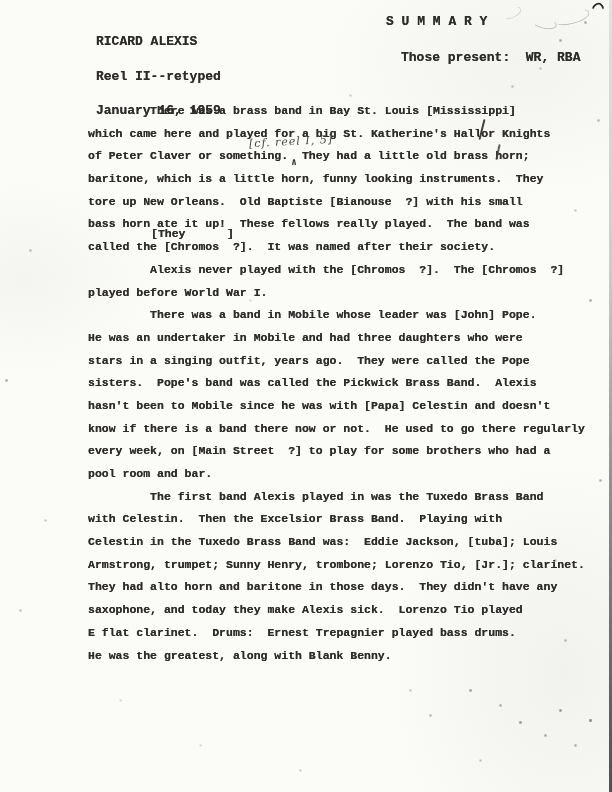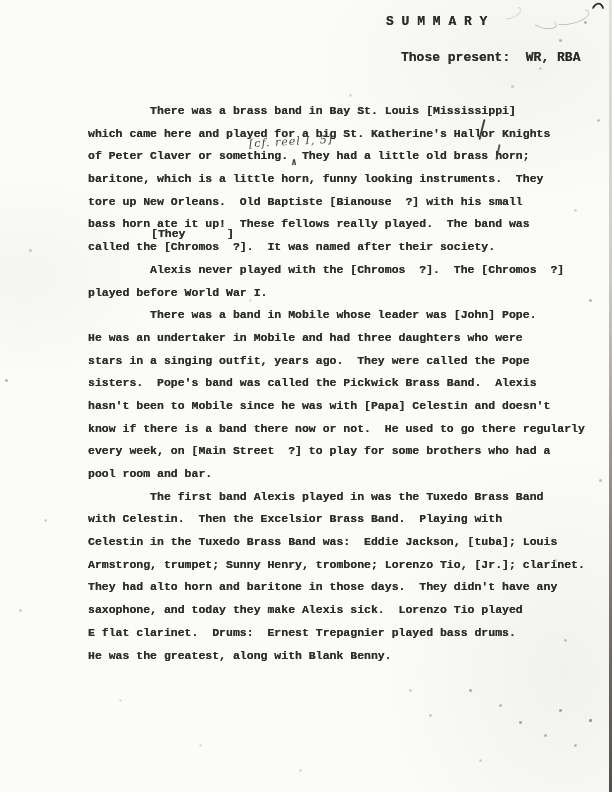--- a/index.html
+++ b/index.html
@@ -93,20 +93,25 @@
       600px 480px 0 0.6px rgba(50,48,46,.4), 565px 640px 0 0.6px rgba(50,48,46,.35),
       350px 95px 0 0.5px rgba(50,48,46,.25), 250px 300px 0 0.5px rgba(50,48,46,.2),
       150px 450px 0 0.5px rgba(50,48,46,.2), 512px 86px 0 0.6px rgba(50,48,46,.3);
   }
 </style>
 </head>
 <body>
 
 <div class="page">
 
+  <div class="typed hdr hdr-left">
+    <div>RICARD ALEXIS</div>
+    <div>Reel II--retyped</div>
+    <div>January 16, 1959</div>
+  </div>
 
   <div class="typed hdr hdr-right-title">S U M M A R Y</div>
   <div class="typed hdr hdr-right-sub">Those present:  WR, RBA</div>
 
   <div class="typed doc-body"><div class="tline">         There was a brass band in Bay St. Louis [Mississippi]</div><div class="tline">which came here and played for a big St. Katherine's Hallor Knights</div><div class="tline">of Peter Claver or something.  They had a little old brass horn;</div><div class="tline">baritone, which is a little horn, funny looking instruments.  They</div><div class="tline">tore up New Orleans.  Old Baptiste [Bianouse  ?] with his small</div><div class="tline">bass horn ate it up!  These fellows really played.  The band was</div><div class="tline">called the [Chromos  ?].  It was named after their society.</div><div class="tline">         Alexis never played with the [Chromos  ?].  The [Chromos  ?]</div><div class="tline">played before World War I.</div><div class="tline">         There was a band in Mobile whose leader was [John] Pope.</div><div class="tline">He was an undertaker in Mobile and had three daughters who were</div><div class="tline">stars in a singing outfit, years ago.  They were called the Pope</div><div class="tline">sisters.  Pope's band was called the Pickwick Brass Band.  Alexis</div><div class="tline">hasn't been to Mobile since he was with [Papa] Celestin and doesn't</div><div class="tline">know if there is a band there now or not.  He used to go there regularly</div><div class="tline">every week, on [Main Street  ?] to play for some brothers who had a</div><div class="tline">pool room and bar.</div><div class="tline">         The first band Alexis played in was the Tuxedo Brass Band</div><div class="tline">with Celestin.  Then the Excelsior Brass Band.  Playing with</div><div class="tline">Celestin in the Tuxedo Brass Band was:  Eddie Jackson, [tuba]; Louis</div><div class="tline">Armstrong, trumpet; Sunny Henry, trombone; Lorenzo Tio, [Jr.]; clarinet.</div><div class="tline">They had alto horn and baritone in those days.  They didn't have any</div><div class="tline">saxophone, and today they make Alexis sick.  Lorenzo Tio played</div><div class="tline">E flat clarinet.  Drums:  Ernest Trepagnier played bass drums.</div><div class="tline">He was the greatest, along with Blank Benny.</div></div>
 
   <div class="typed interlinear">[They      ]</div>
 
   <div class="handnote">[cf. reel I, 5]</div>
   <div class="caret-mark">∧</div>

